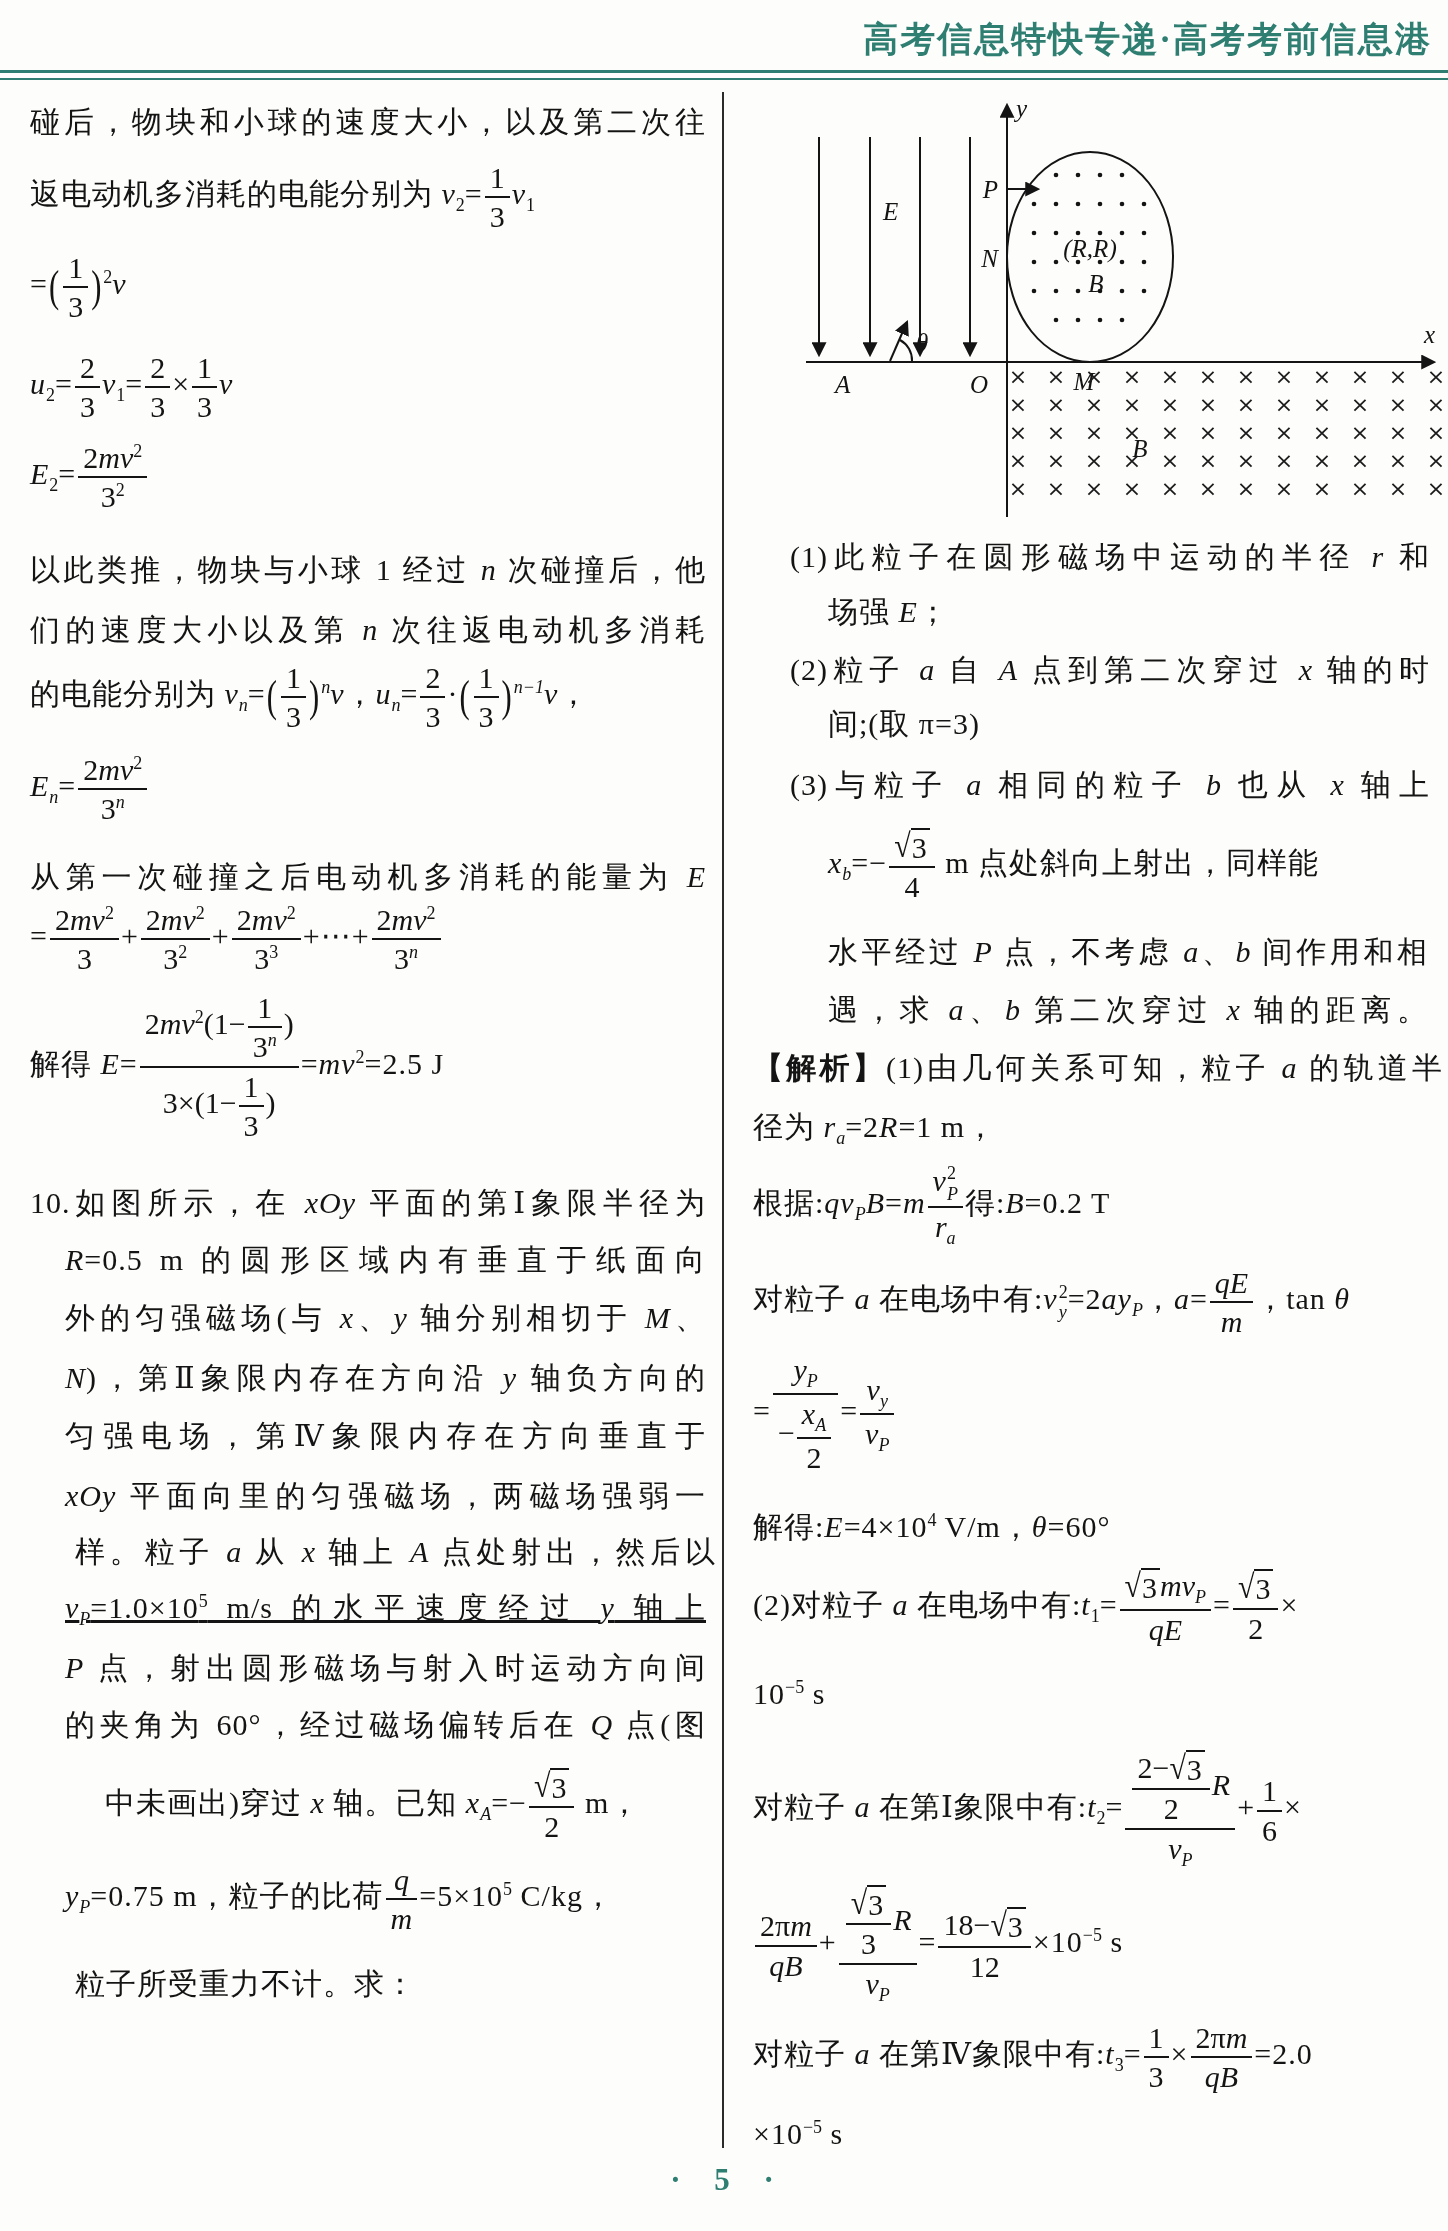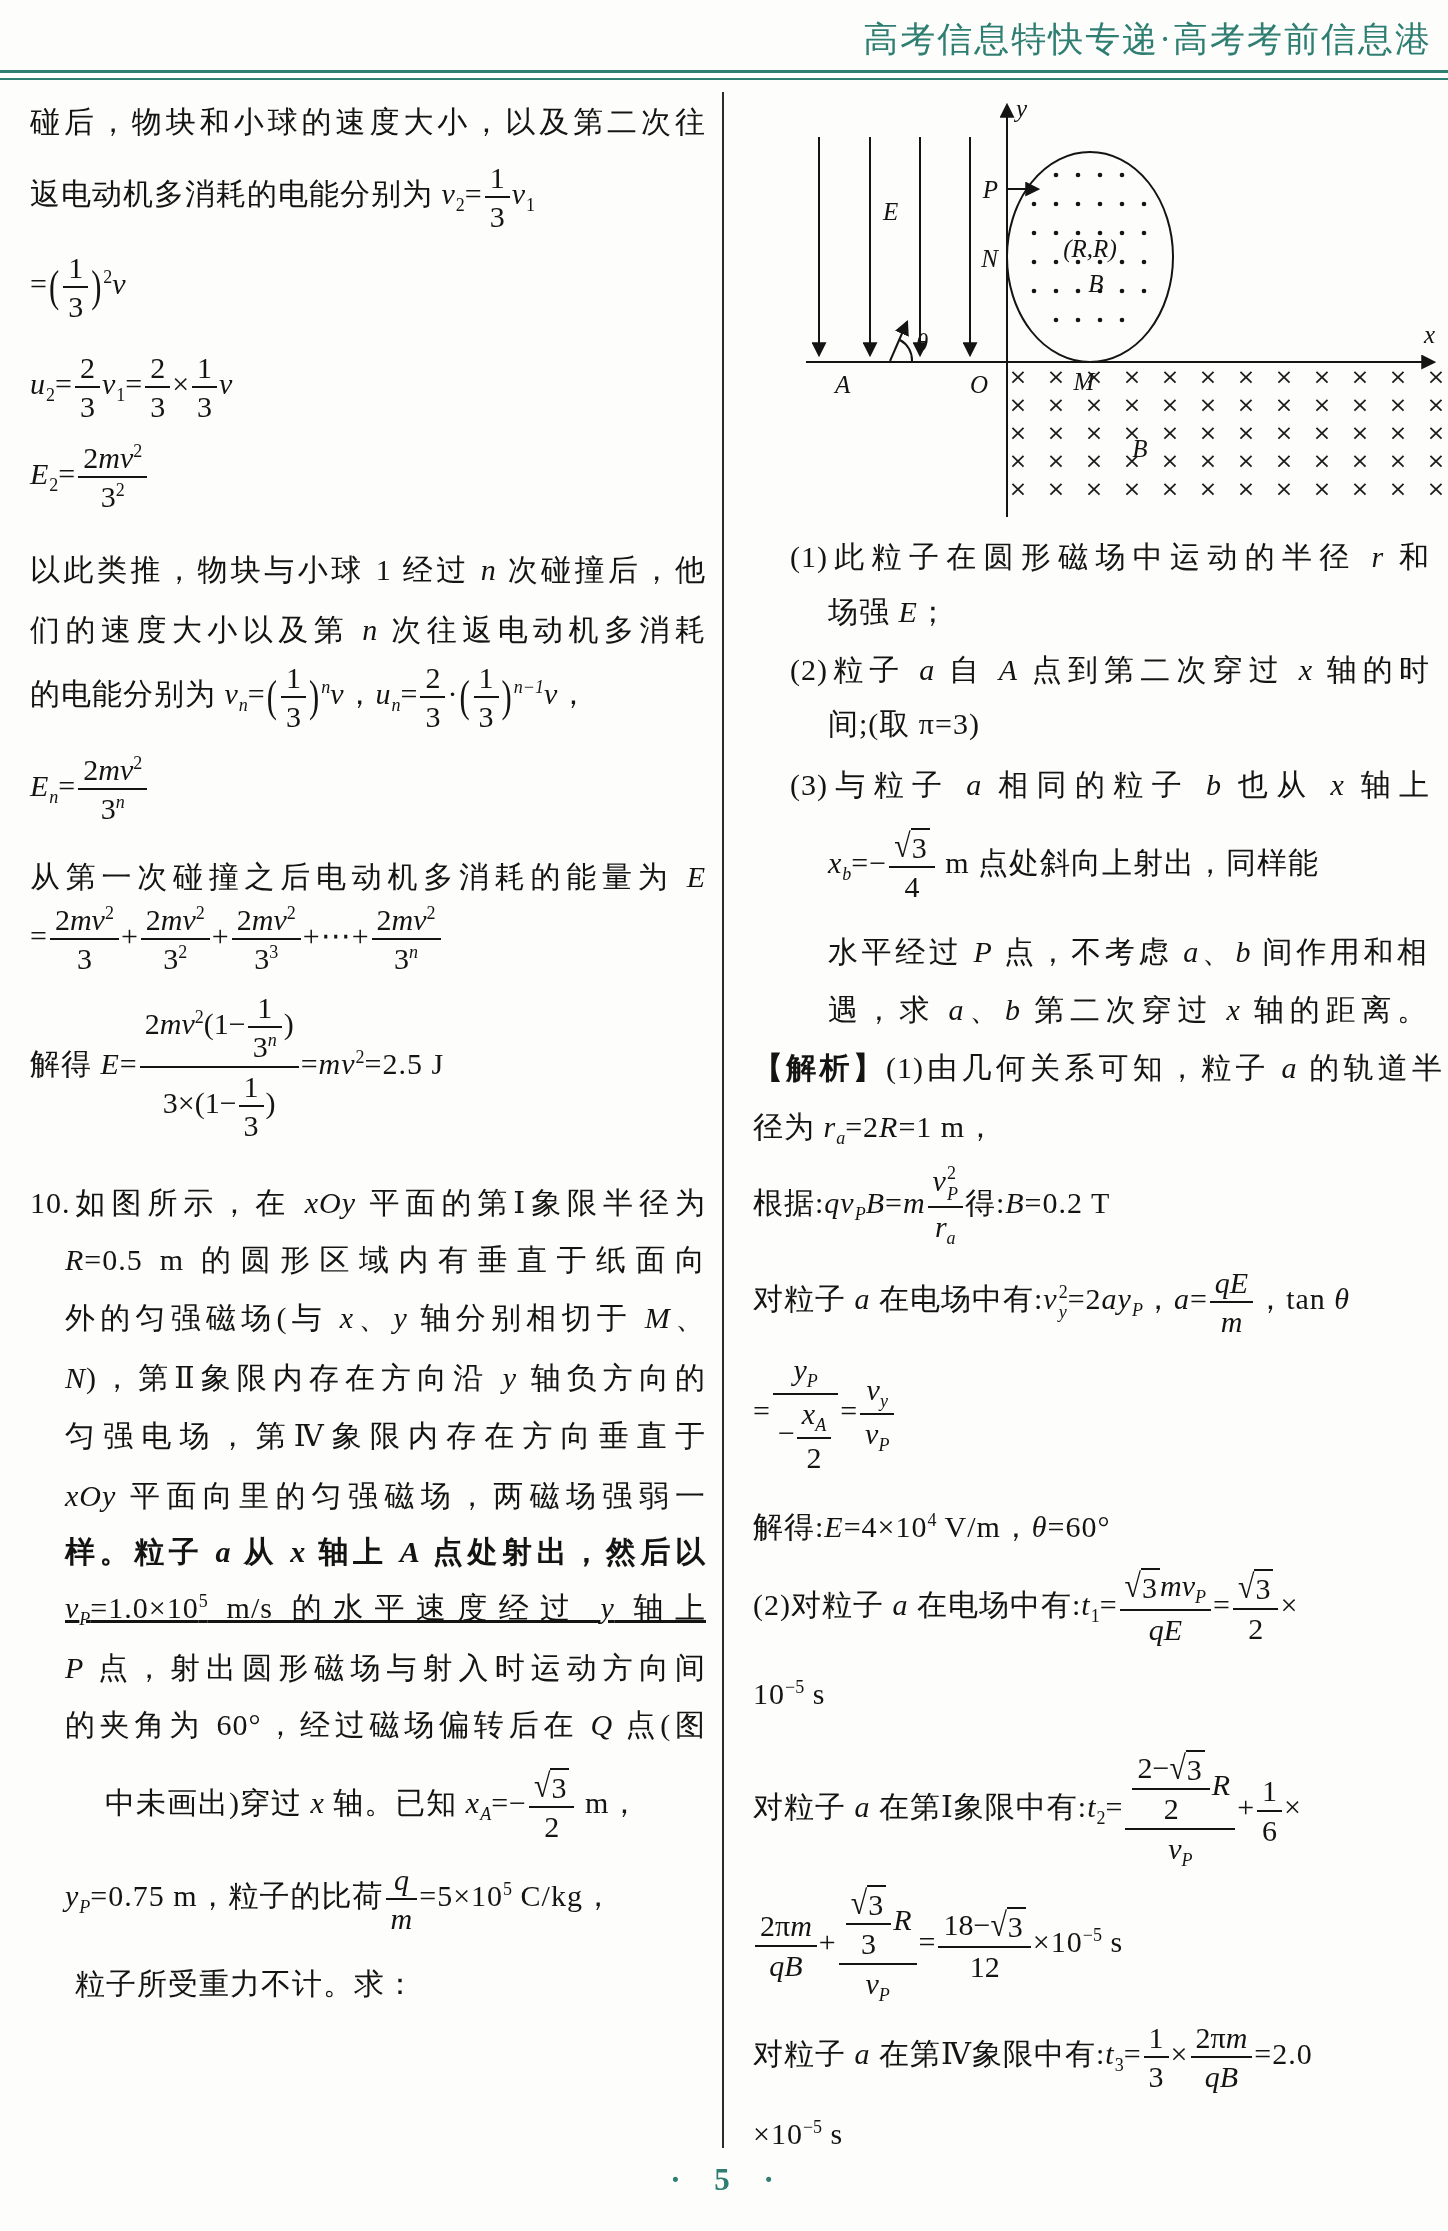--- a/index.html
+++ b/index.html
@@ -1,18 +1,18 @@
 <!DOCTYPE html>
 <html style="--accent: #2f7e72;"><head>
 <meta charset="utf-8">
 <style>
   html,body{margin:0;padding:0;background:#e8e8e8;}
   .page{position:relative;width:1448px;height:2231px;background:#fdfdfb;margin:0 auto;overflow:hidden;
         font-family:"Liberation Serif","DejaVu Serif",serif;color:#141414;}
-  .header{position:absolute;top:16px;right:16px;font-size:35px;font-weight:400;
+  .header{position:absolute;top:16px;right:16px;font-size:35px;font-weight:700;
           letter-spacing:2px;color:var(--accent,#2f7e72);white-space:nowrap;}
   .rule{position:absolute;top:70px;left:0;width:1448px;height:5px;
         border-top:3px solid var(--accent,#2f7e72);border-bottom:2px solid var(--accent,#2f7e72);}
   .divider{position:absolute;left:722px;top:92px;height:2056px;width:0;border-left:2px solid #2b2b2b;}
   .footer{position:absolute;top:2162px;left:0;width:1448px;text-align:center;font-size:31px;
           font-weight:700;color:var(--accent,#2f7e72);word-spacing:18px;letter-spacing:4px;}
   .ln{position:absolute;font-size:30px;letter-spacing:1px;line-height:1.45;white-space:nowrap;}
   .jt{white-space:normal;text-align:justify;text-align-last:justify;}
   i{font-style:italic;}
   sub,sup{font-size:.6em;letter-spacing:0;}
@@ -56,21 +56,21 @@
       <div class="ln" style="top: 752px; left: 30px;"><i>E</i><sub class="it">n</sub>=<span class="fr"><span class="nu">2<i>mv</i><sup>2</sup></span><span class="de">3<sup class="it">n</sup></span></span></div>
       <div class="ln jt" style="top: 855px; left: 30px; width: 676px;">从第一次碰撞之后电动机多消耗的能量为 <i>E</i></div>
       <div class="ln" style="top: 902px; left: 30px;">=<span class="fr"><span class="nu">2<i>mv</i><sup>2</sup></span><span class="de">3</span></span>+<span class="fr"><span class="nu">2<i>mv</i><sup>2</sup></span><span class="de">3<sup>2</sup></span></span>+<span class="fr"><span class="nu">2<i>mv</i><sup>2</sup></span><span class="de">3<sup>3</sup></span></span>+⋯+<span class="fr"><span class="nu">2<i>mv</i><sup>2</sup></span><span class="de">3<sup class="it">n</sup></span></span></div>
       <div class="ln" style="top: 990px; left: 30px;">解得 <i>E</i>=<span class="fr"><span class="nu">2<i>mv</i><sup>2</sup>(1−<span class="fr"><span class="nu">1</span><span class="de">3<sup class="it">n</sup></span></span>)</span><span class="de">3×(1−<span class="fr"><span class="nu">1</span><span class="de">3</span></span>)</span></span>=<i>mv</i><sup>2</sup>=2.5 J</div>
       <div class="ln jt" style="top: 1181px; left: 30px; width: 676px;">10.如图所示，在 <i>xOy</i> 平面的第Ⅰ象限半径为</div>
       <div class="ln jt" style="top: 1238px; left: 65px; width: 641px;"><i>R</i>=0.5 m 的圆形区域内有垂直于纸面向</div>
       <div class="ln jt" style="top: 1296px; left: 65px; width: 641px;">外的匀强磁场(与 <i>x</i>、<i>y</i> 轴分别相切于 <i>M</i>、</div>
       <div class="ln jt" style="top: 1356px; left: 65px; width: 641px;"><i>N</i>)，第Ⅱ象限内存在方向沿 <i>y</i> 轴负方向的</div>
       <div class="ln jt" style="top: 1414px; left: 65px; width: 641px;">匀强电场，第Ⅳ象限内存在方向垂直于</div>
       <div class="ln jt" style="top: 1474px; left: 65px; width: 641px;"><i>xOy</i> 平面向里的匀强磁场，两磁场强弱一</div>
-      <div class="ln jt" style="top: 1530px; left: 65px; width: 641px; font-weight: bold;">样。粒子 <i>a</i> 从 <i>x</i> 轴上 <i>A</i> 点处射出，然后以</div>
+      <div class="ln jt" style="top: 1530px; left: 75px; width: 641px;">样。粒子 <i>a</i> 从 <i>x</i> 轴上 <i>A</i> 点处射出，然后以</div>
       <div class="ln jt" style="top: 1586px; left: 65px; width: 641px; text-decoration: underline;"><i>v</i><sub class="it">P</sub>=1.0×10<sup>5</sup> m/s 的水平速度经过 <i>y</i> 轴上</div>
       <div class="ln jt" style="top: 1646px; left: 65px; width: 641px;"><i>P</i> 点，射出圆形磁场与射入时运动方向间</div>
       <div class="ln jt" style="top: 1703px; left: 65px; width: 641px;">的夹角为 60°，经过磁场偏转后在 <i>Q</i> 点(图</div>
       <div class="ln" style="top: 1768px; left: 65px; margin-left: 40px;">中未画出)穿过 <i>x</i> 轴。已知 <i>x</i><sub class="it">A</sub>=−<span class="fr"><span class="nu"><span class="sq">
               <span class="rad">√</span>
               <span class="rc">3</span>
             </span></span><span class="de">2</span></span> m，</div>
       <div class="ln" style="top: 1862px; left: 65px;"><i>y</i><sub class="it">P</sub>=0.75 m，粒子的比荷<span class="fr"><span class="nu"><i>q</i></span><span class="de"><i>m</i></span></span>=5×10<sup>5</sup> C/kg，</div>
       <div class="ln" style="top: 1962px; left: 75px;">粒子所受重力不计。求：</div>
     </div>

